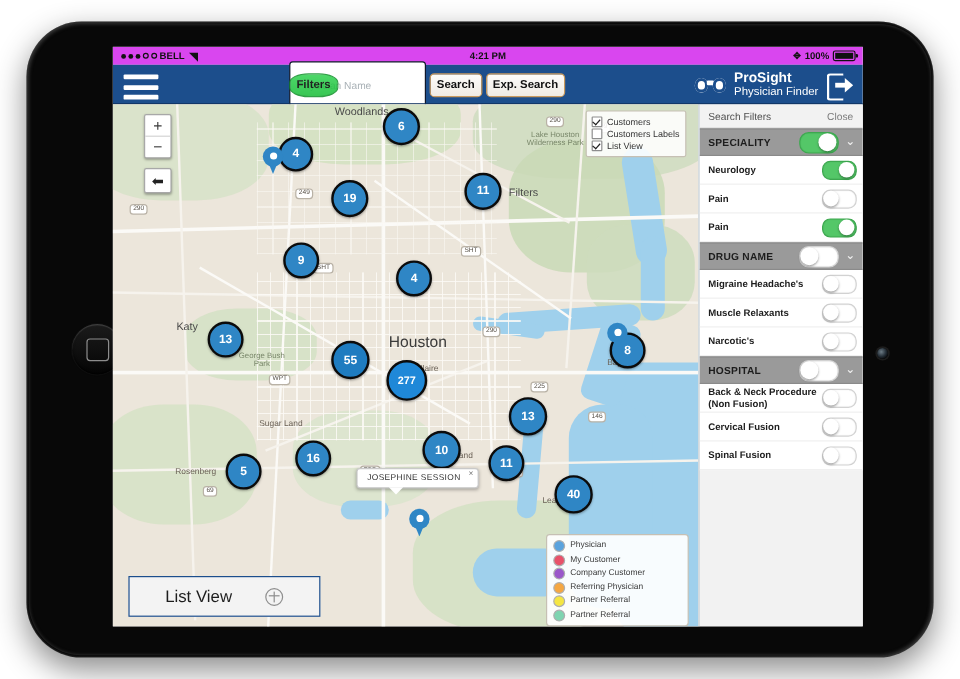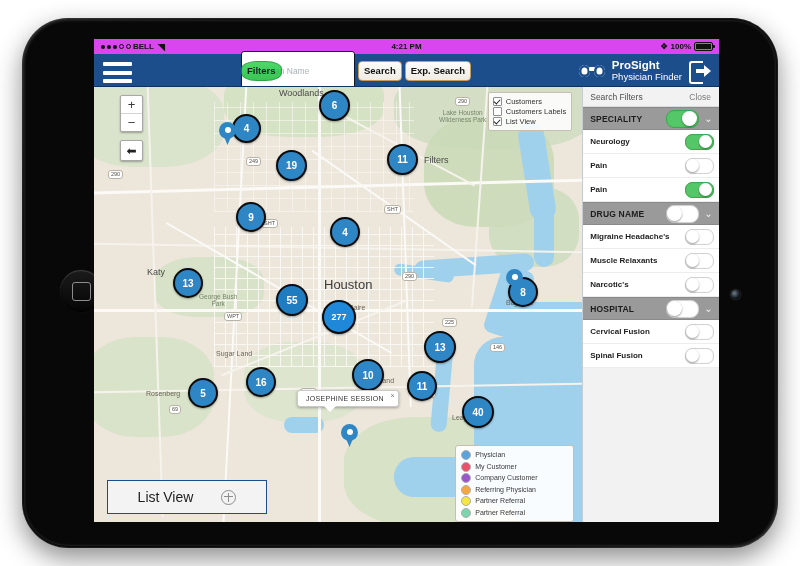--- a/index.html
+++ b/index.html
@@ -460,20 +460,26 @@
               </span>
             </div>
             <div class="grp">
               <span class="gname">HOSPITAL</span>
               <span class="toggle lg">
                 <span class="knob"></span>
               </span>
               <span class="chev">⌄</span>
             </div>
             <div class="item">
+              <span class="iname">Back &amp; Neck Procedure (Non Fusion)</span>
+              <span class="toggle">
+                <span class="knob"></span>
+              </span>
+            </div>
+            <div class="item">
               <span class="iname">Cervical Fusion</span>
               <span class="toggle">
                 <span class="knob"></span>
               </span>
             </div>
             <div class="item">
               <span class="iname">Spinal Fusion</span>
               <span class="toggle">
                 <span class="knob"></span>
               </span>

